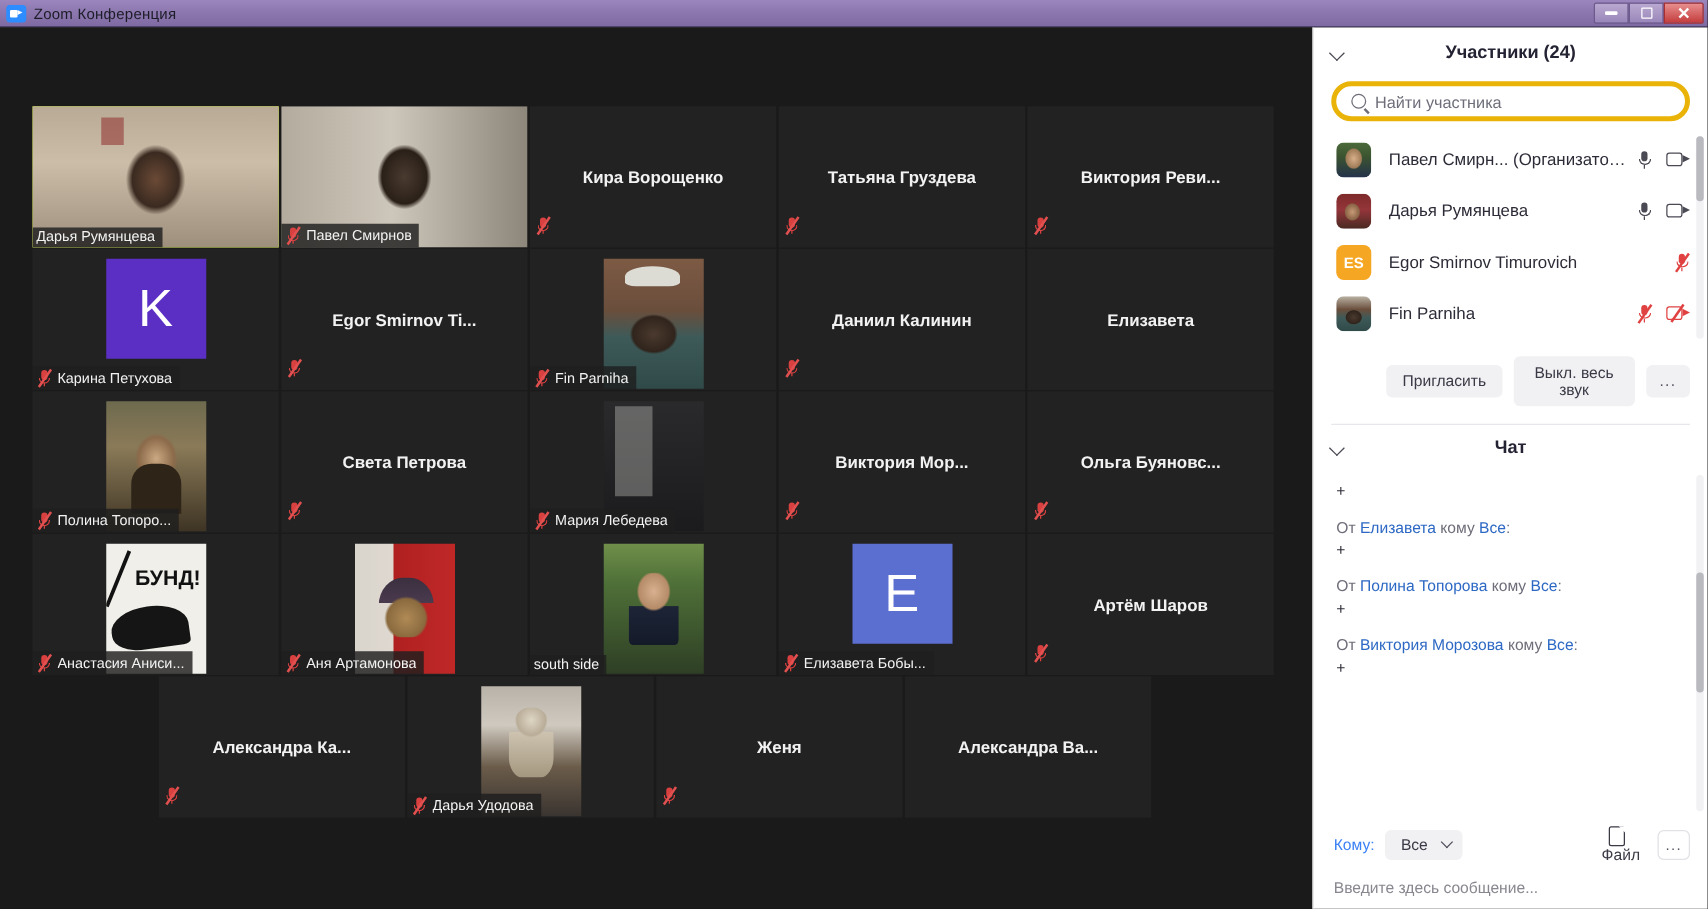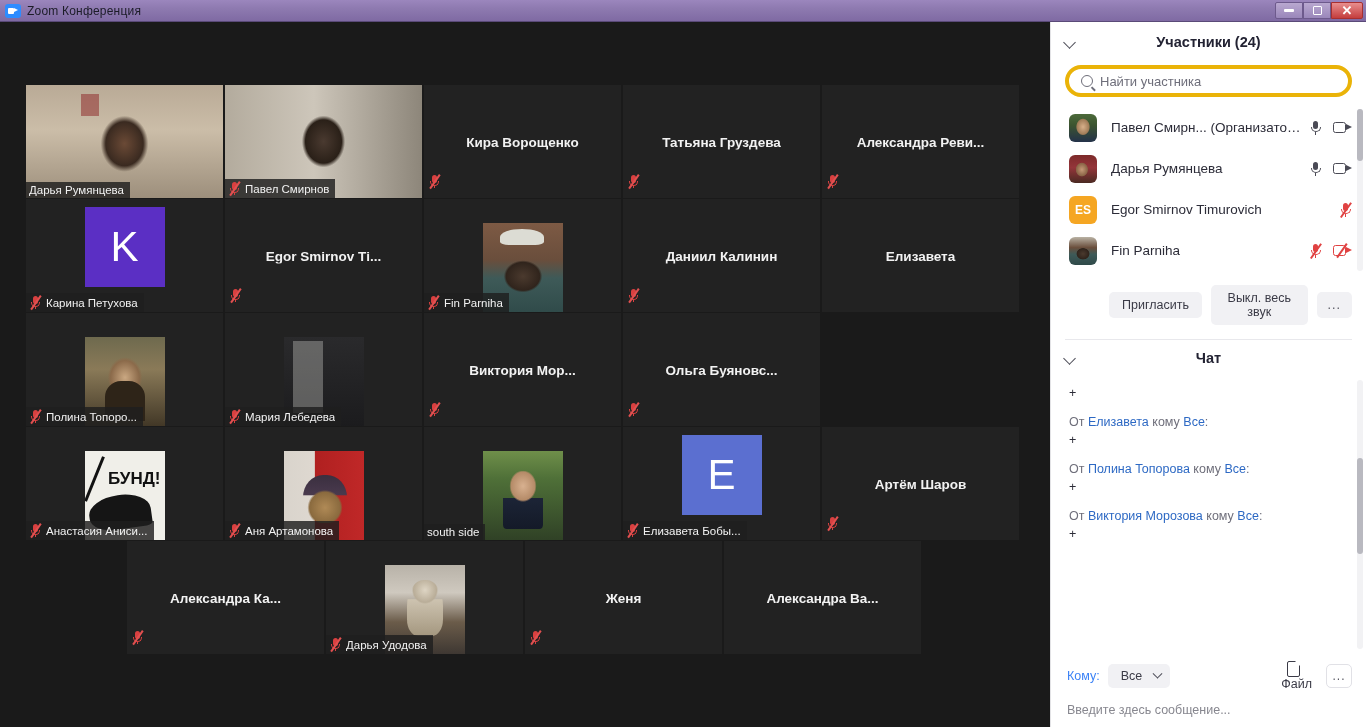--- a/index.html
+++ b/index.html
@@ -151,23 +151,23 @@
     left: 50%; top: 8px;
     transform: translateX(-50%);
     width: 80px; height: 80px;
     display: flex; align-items: center; justify-content: center;
     color: #fff; font-size: 42px; font-weight: 300;
     font-family: "Liberation Sans", sans-serif;
   }
   
   .photo {
     position: absolute;
-    left: 50%; top: 24px;
+    left: 50%; top: 8px;
     transform: translateX(-50%);
-    width: 80px; height: 92px;
+    width: 80px; height: 104px;
     overflow: hidden;
   }
   .photo-full {
     position: absolute; inset: 0;
     width: 197px; height: 113px; left: 0; top: 0; transform: none;
   }
   .ph-darya {
     background:
       radial-gradient(ellipse 34px 40px at 50% 52%, #6b4a36 0%, #3a2a20 55%, transparent 70%),
       linear-gradient(to bottom, #b9aa96 0%, #cbbda8 40%, #9d8f7c 100%);
@@ -503,21 +503,21 @@
       </div>
       <div class="tile">
         <div class="tile-name-center">Кира Ворощенко</div>
         <div class="tile-mute-corner"><span class="mic-off"><i class="body"></i><i class="arc"></i><i class="stem"></i><i class="slash"></i></span></div>
       </div>
       <div class="tile">
         <div class="tile-name-center">Татьяна Груздева</div>
         <div class="tile-mute-corner"><span class="mic-off"><i class="body"></i><i class="arc"></i><i class="stem"></i><i class="slash"></i></span></div>
       </div>
       <div class="tile">
-        <div class="tile-name-center">Александра  Реви...</div>
+        <div class="tile-name-center">Виктория  Реви...</div>
         <div class="tile-mute-corner"><span class="mic-off"><i class="body"></i><i class="arc"></i><i class="stem"></i><i class="slash"></i></span></div>
       </div>
     </div>
     <div class="grid-row">
       <div class="tile">
         <div class="avatar-block" style="background: rgb(91, 47, 196);">K</div>
         <div class="tile-name-bottom">
           <span class="mic-off">
             <i class="body"></i>
             <i class="arc"></i>
@@ -556,20 +556,24 @@
         <div class="photo ph-mona"></div>
         <div class="tile-name-bottom">
           <span class="mic-off">
             <i class="body"></i>
             <i class="arc"></i>
             <i class="stem"></i>
             <i class="slash"></i>
           </span>
           <span class="label">Полина Топоро...</span>
         </div>
+      </div>
+      <div class="tile">
+        <div class="tile-name-center">Света Петрова</div>
+        <div class="tile-mute-corner"><span class="mic-off"><i class="body"></i><i class="arc"></i><i class="stem"></i><i class="slash"></i></span></div>
       </div>
       <div class="tile">
         <div class="photo ph-maria"></div>
         <div class="tile-name-bottom">
           <span class="mic-off">
             <i class="body"></i>
             <i class="arc"></i>
             <i class="stem"></i>
             <i class="slash"></i>
           </span>

